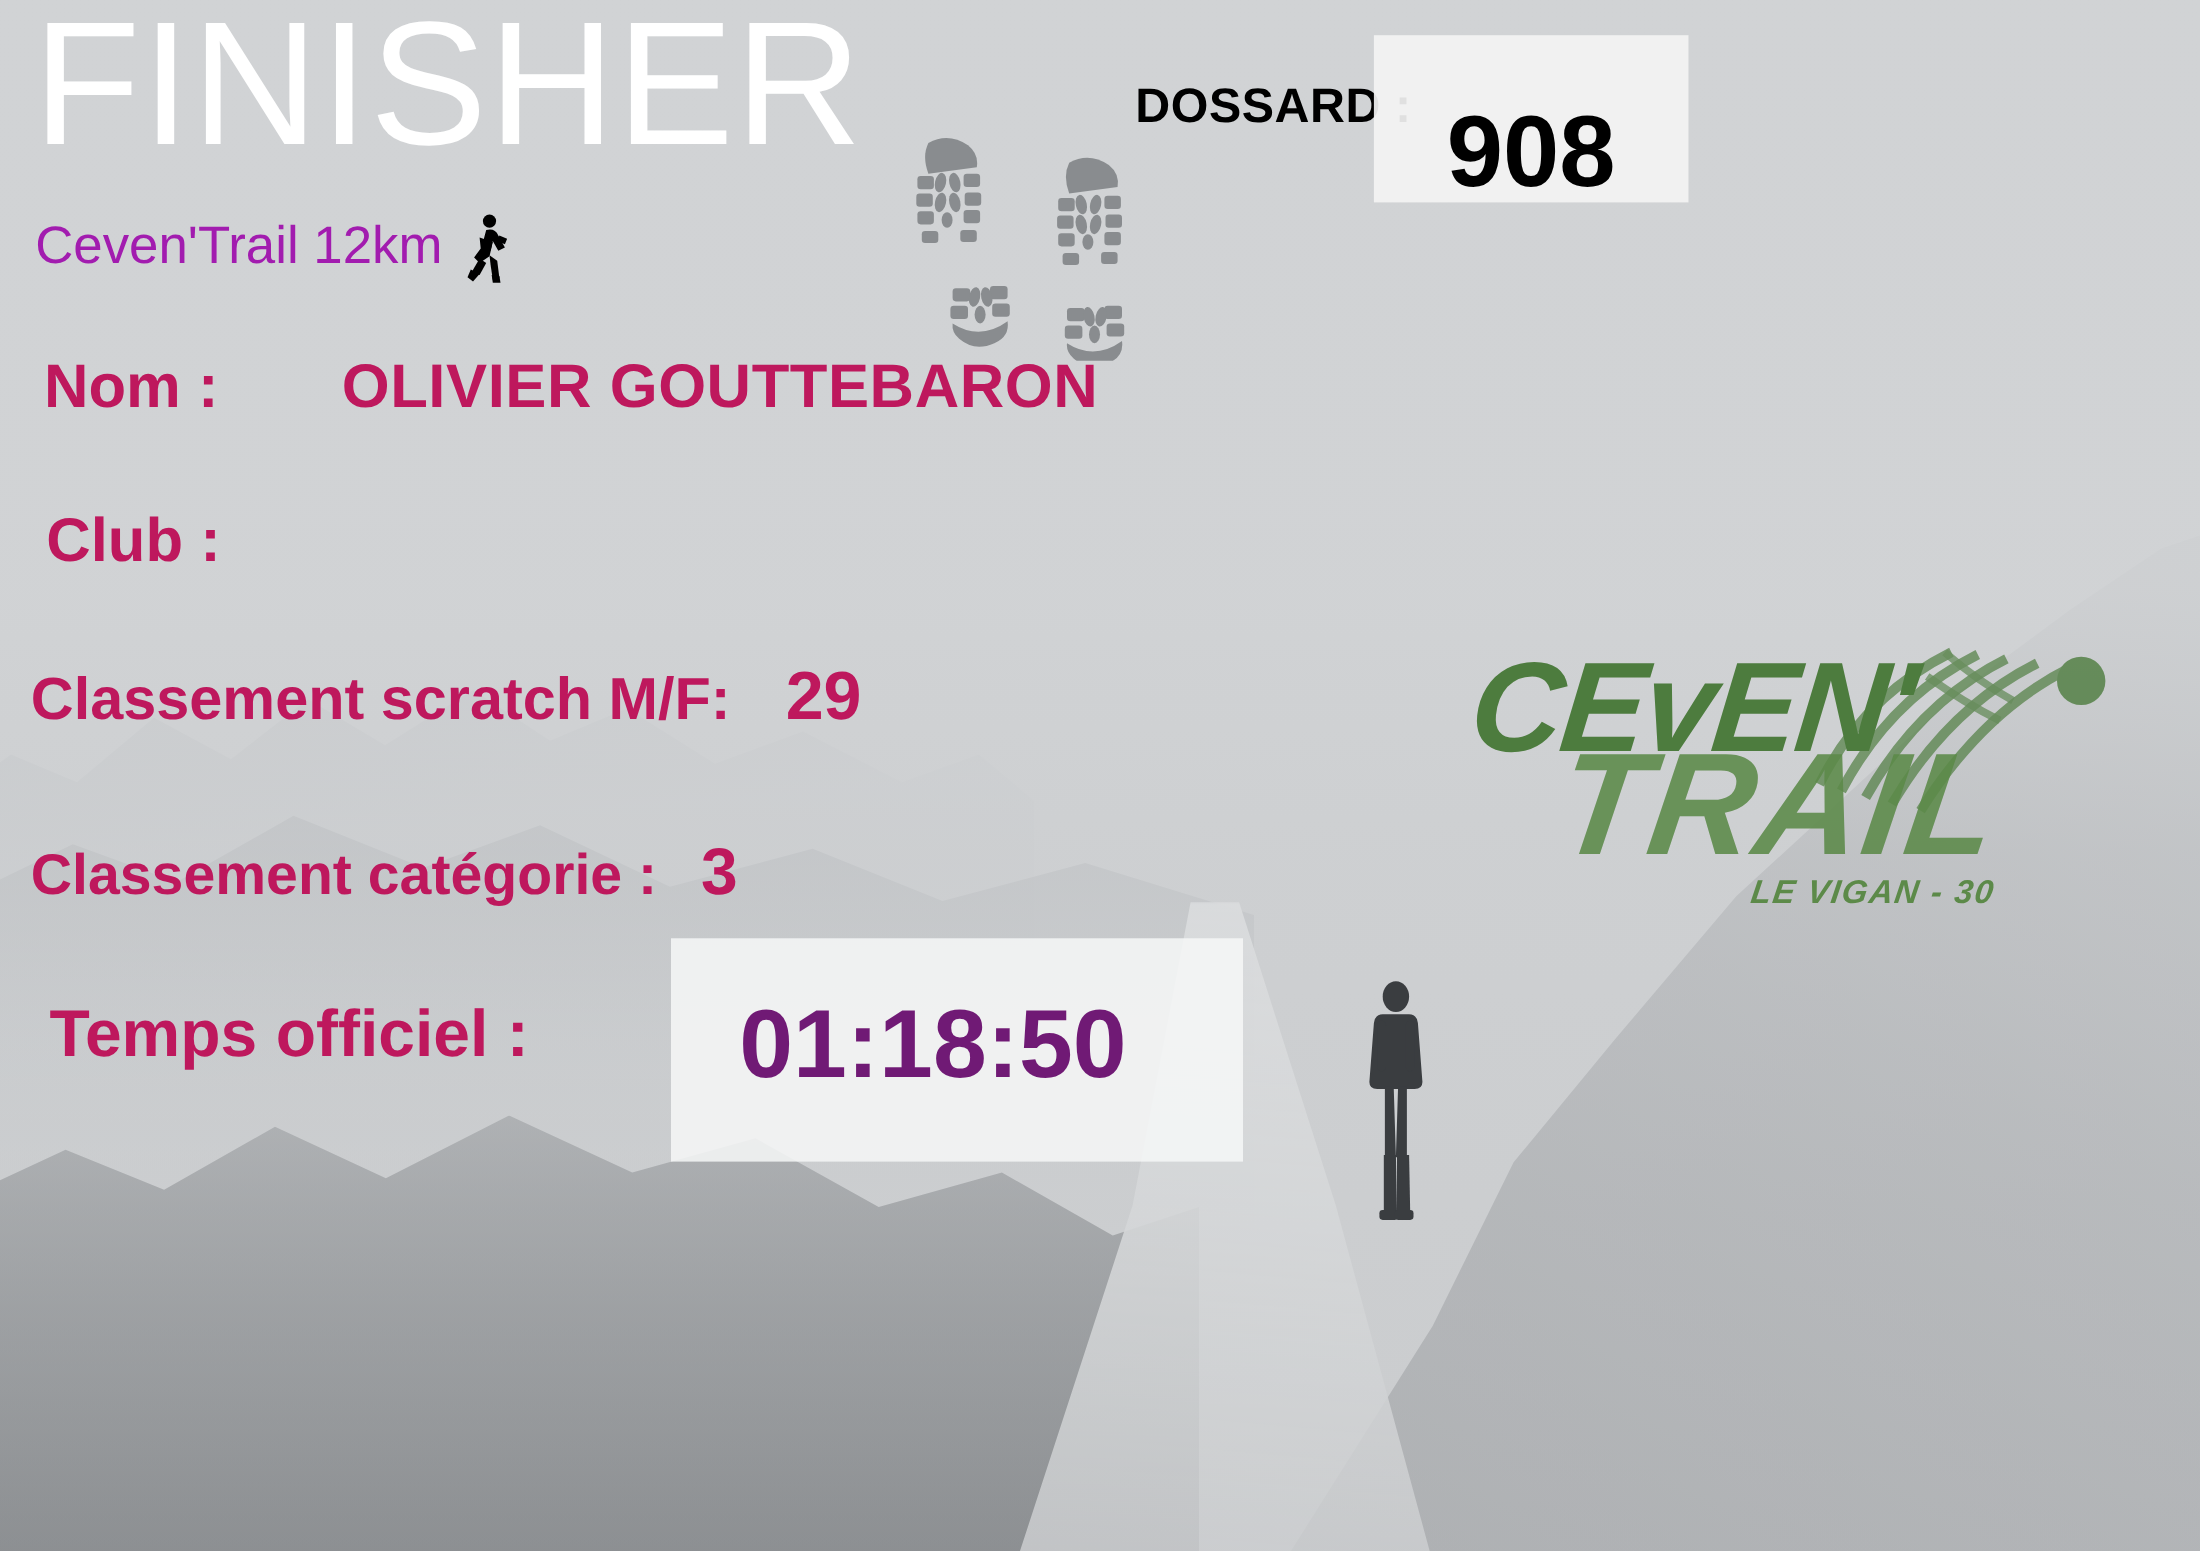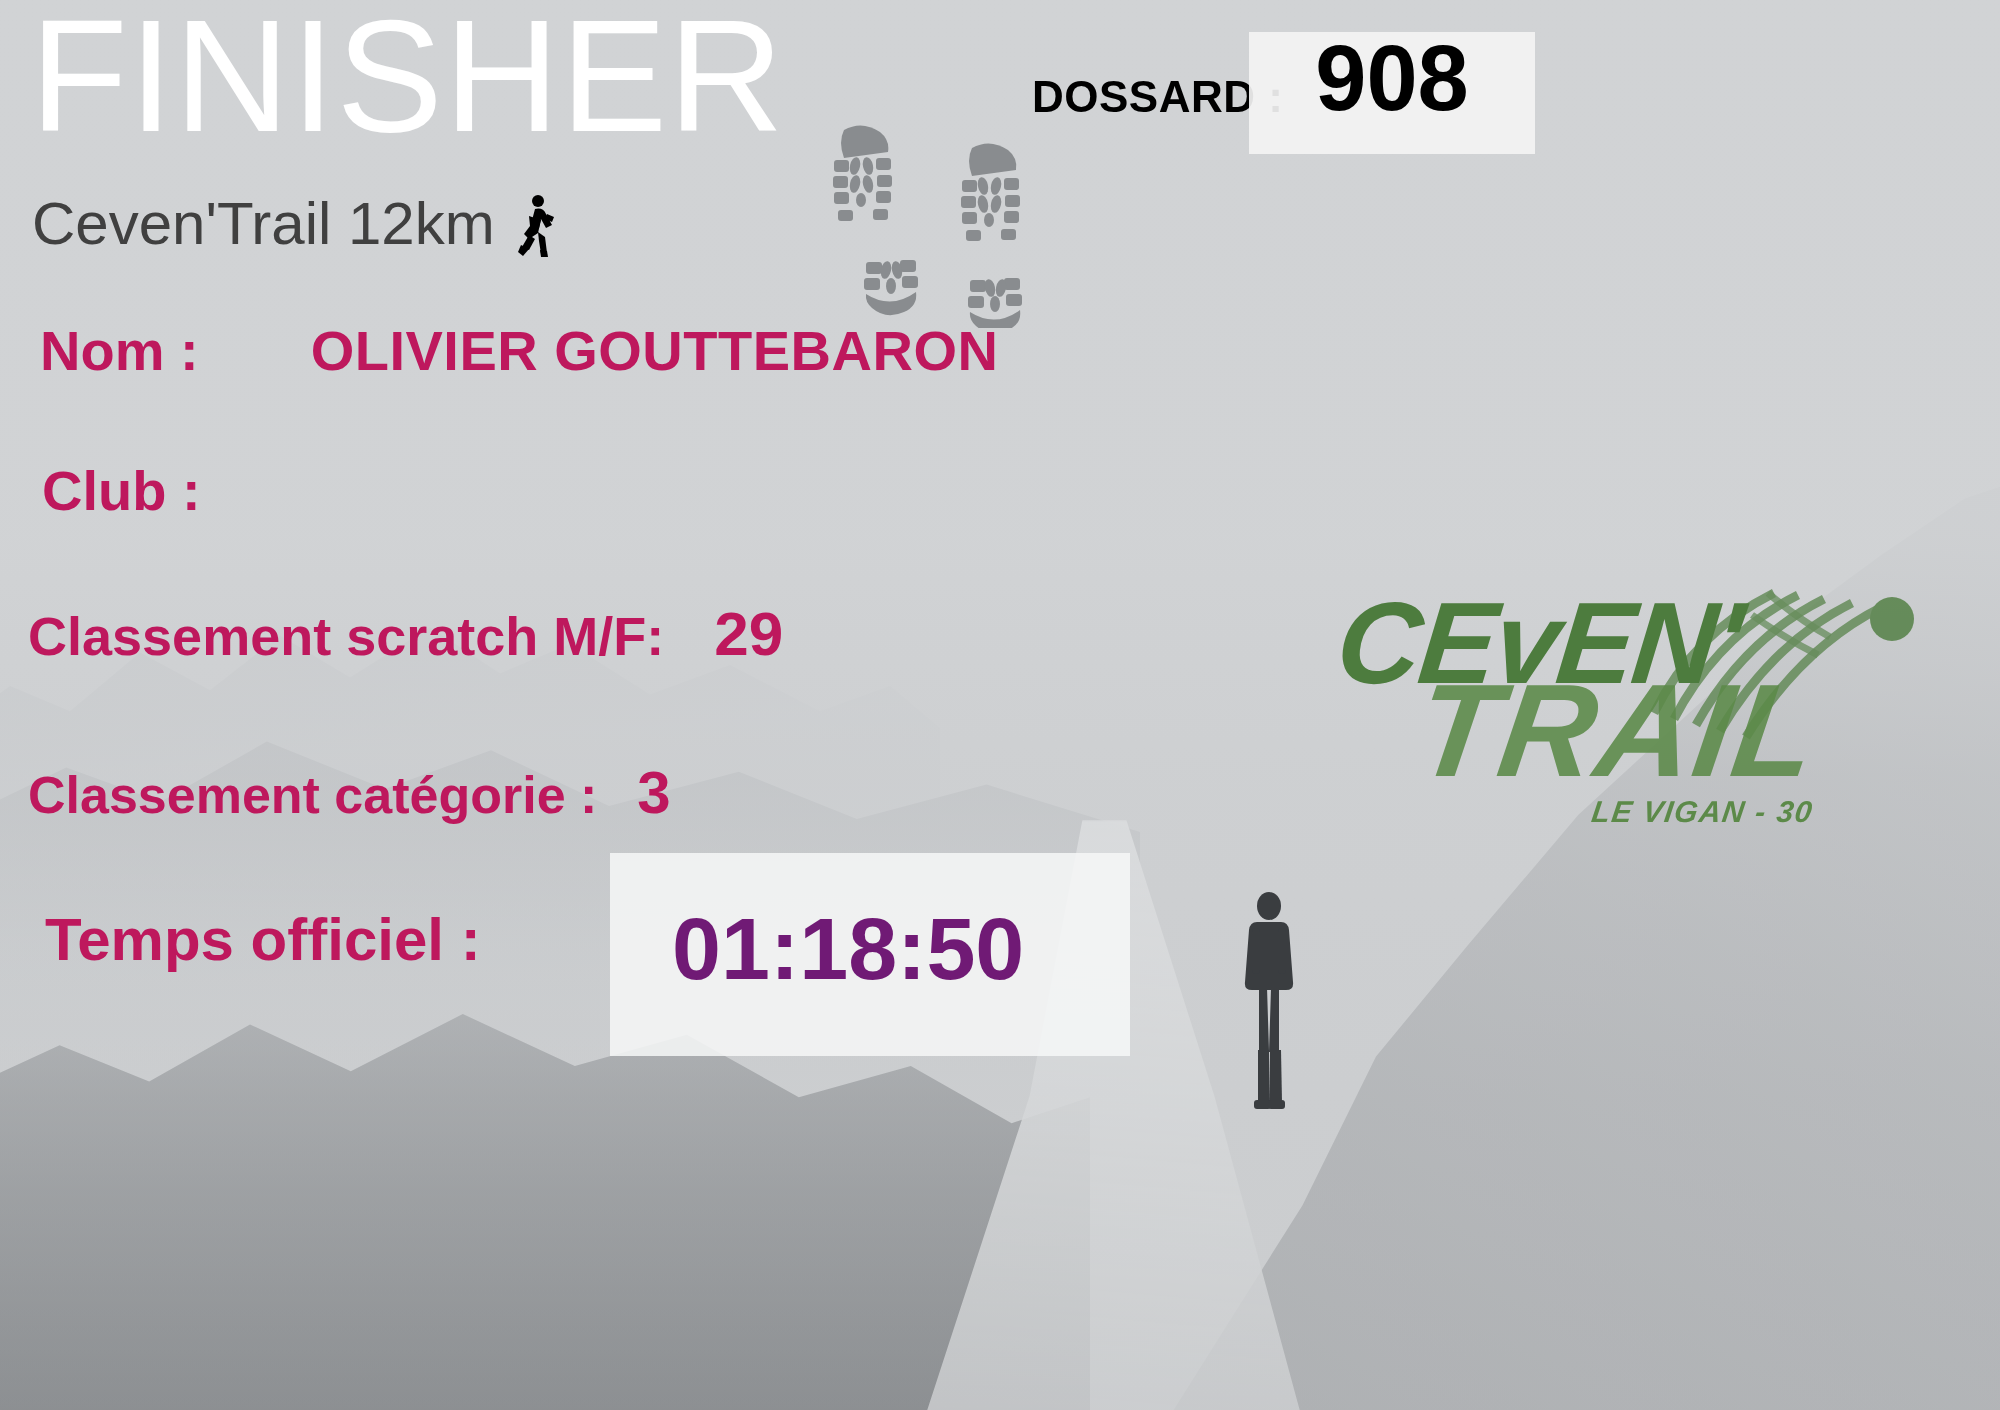--- a/index.html
+++ b/index.html
@@ -123,24 +123,24 @@
     font-weight: 300;
     color: #ffffff;
     letter-spacing: 1px;
     white-space: nowrap;
   }
 
   .race-name {
     position: absolute;
     left: 32px;
     top: 192px;
-    font-size: 60px;
+    font-size: 48px;
     line-height: 1;
     font-weight: 400;
-    color: #404040;
+    color: #a21caf;
     white-space: nowrap;
     display: flex;
     align-items: center;
     gap: 10px;
   }
   .runner-icon {
     display: inline-block;
     width: 52px;
     height: 64px;
     position: relative;
@@ -155,24 +155,24 @@
     font-weight: bold;
     color: #000000;
     letter-spacing: .5px;
     white-space: nowrap;
   }
   .dossard-box {
     position: absolute;
     left: 1249px;
     top: 32px;
     width: 286px;
-    height: 122px;
+    height: 152px;
     background: rgba(243,243,243,0.92);
     display: flex;
-    align-items: flex-start;
+    align-items: flex-end;
     justify-content: center;
   }
   .dossard-value {
     font-size: 92px;
     font-weight: bold;
     color: #000000;
     line-height: 1;
   }
 
   .row {

